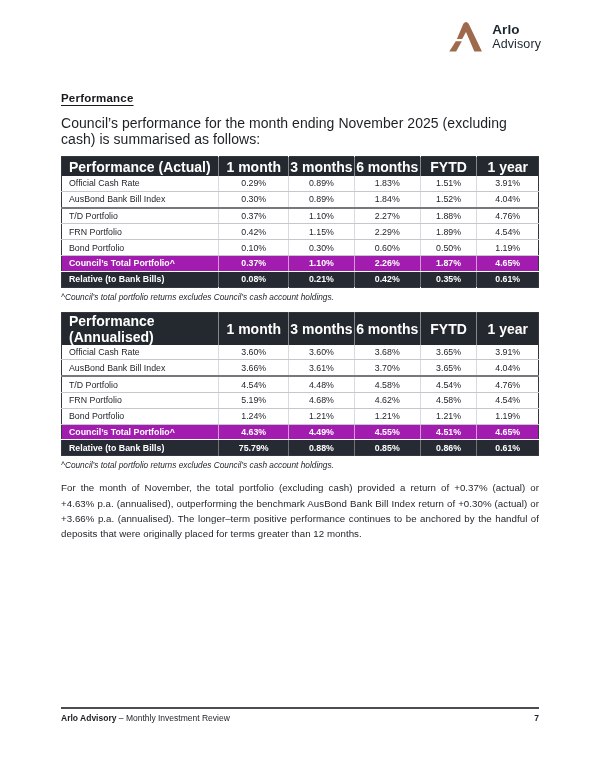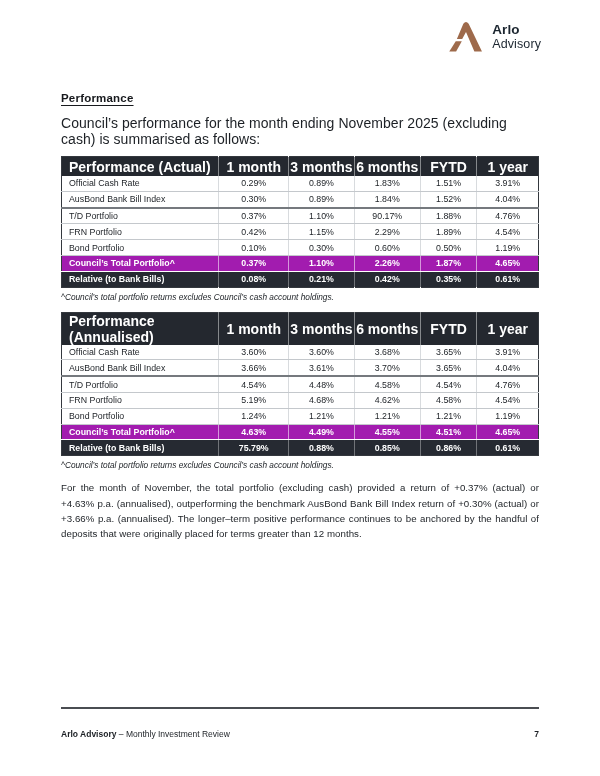--- a/index.html
+++ b/index.html
@@ -70,21 +70,21 @@
   .footnote { font-size: 8.3px; font-style: italic; margin: 4px 0 10px 0; color: #1c2025; }
 
   .body-para {
     font-size: 9.7px; line-height: 15.4px; text-align: justify;
     margin: 8px 0 0 0; color: #1c2025; letter-spacing: 0.05px;
   }
 
   
   .footer {
     position: absolute; left: 61px; right: 61px; top: 707px;
-    border-top: 2px solid #4a4d52; padding-top: 20px;
+    border-top: 2px solid #4a4d52; padding-top: 4px;
     display: flex; justify-content: space-between; align-items: baseline;
     font-size: 8.5px; color: #1c2025;
   }
   .footer .brand { font-weight: bold; }
   .footer .page-num { font-weight: bold; }
 </style>
 </head>
 <body>
 
 <div class="page">
@@ -137,21 +137,21 @@
             <td>0.30%</td>
             <td>0.89%</td>
             <td>1.84%</td>
             <td>1.52%</td>
             <td>4.04%</td>
           </tr>
           <tr class="portfolio section-start">
             <td>T/D Portfolio</td>
             <td>0.37%</td>
             <td>1.10%</td>
-            <td>90.17%</td>
+            <td>2.27%</td>
             <td>1.88%</td>
             <td>4.76%</td>
           </tr>
           <tr class="portfolio">
             <td>FRN Portfolio</td>
             <td>0.42%</td>
             <td>1.15%</td>
             <td>2.29%</td>
             <td>1.89%</td>
             <td>4.54%</td>

